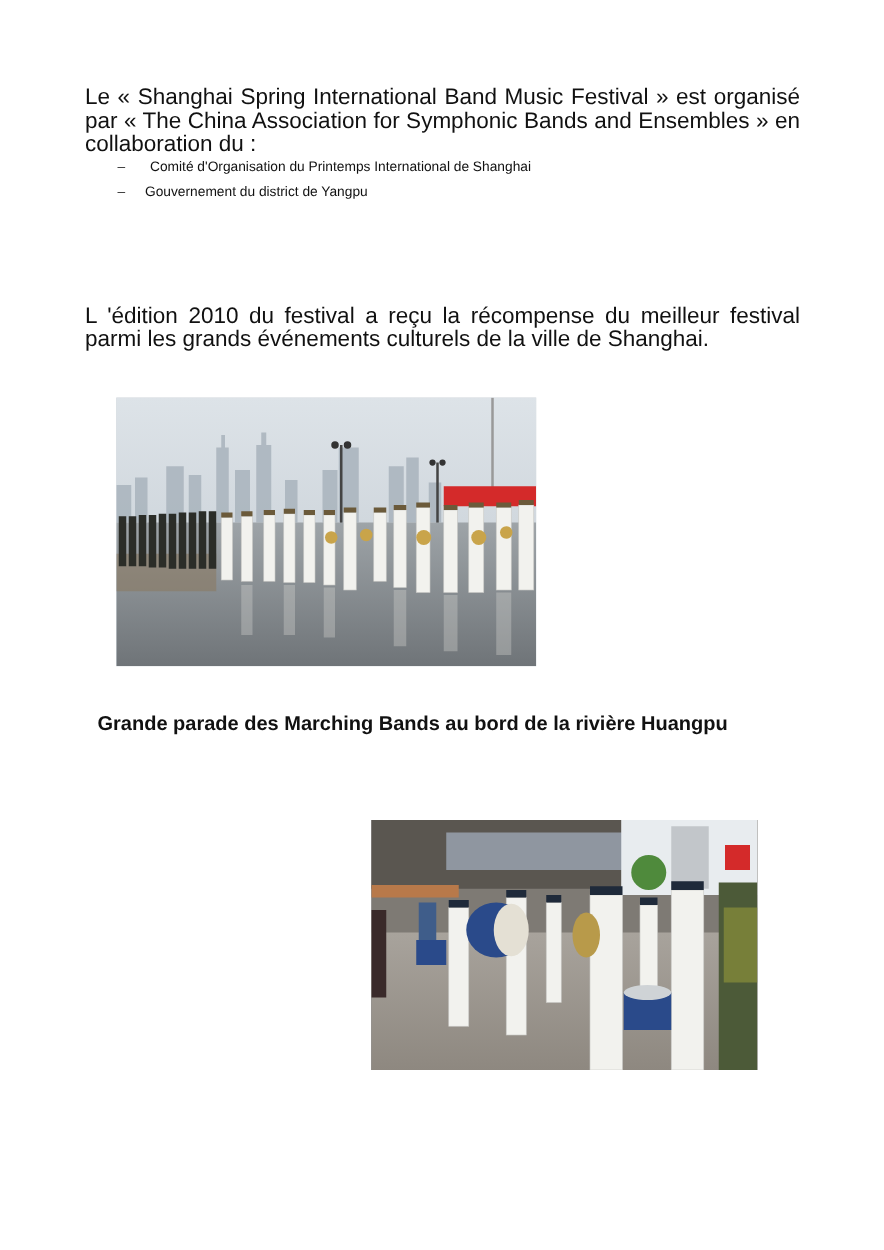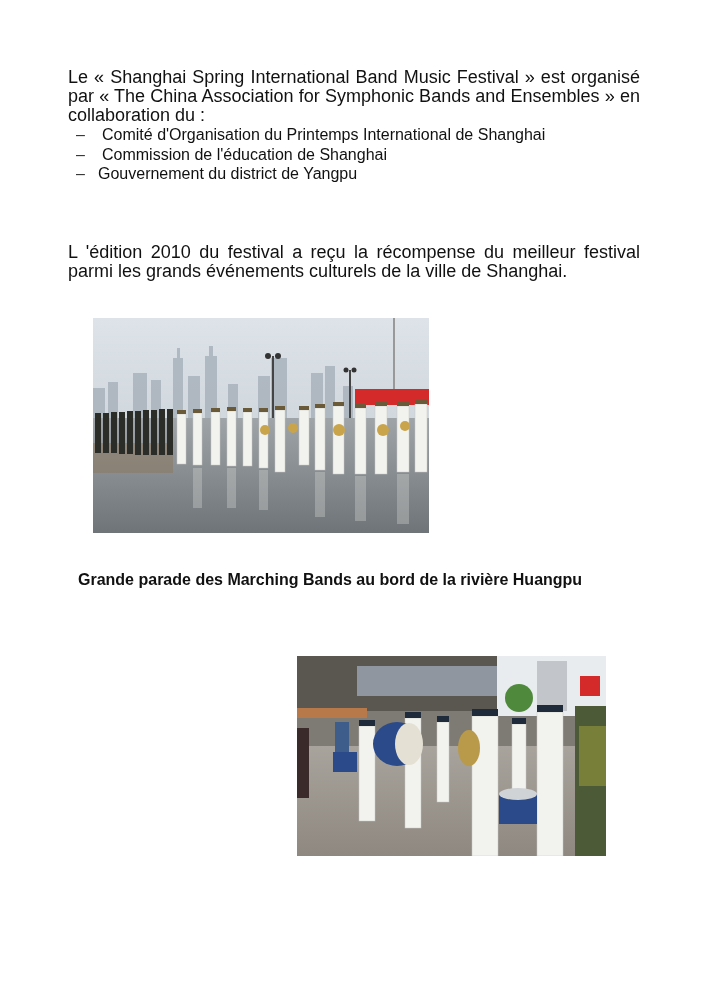--- a/index.html
+++ b/index.html
@@ -1,40 +1,39 @@
 <!DOCTYPE html>
 <html><head>
   <meta charset="utf-8">
   <style>
     html, body { margin: 0; padding: 0; background: #ffffff; }
     body { width: 707px; height: 1000px; position: relative; overflow: hidden;
            font-family: "Liberation Sans", sans-serif; color: #111; }
     .para { position: absolute; left: 68px; width: 572px; font-size: 18px; line-height: 19px;
             text-align: justify; text-align-last: left; margin: 0; }
     .intro { top: 68px; }
-    .list { position: absolute; left: 76px; top: 125px; margin: 0; padding: 0; list-style: none;
-            font-size: 16px; line-height: 19.6px; }
+    .list { position: absolute; left: 94px; top: 125px; margin: 0; padding: 0; list-style: none;
+            font-size: 11px; line-height: 19.6px; }
     .list li { position: relative; padding-left: 0; }
     .list .dash { display: inline-block; width: 22px; color: #333; }
     .list .txt.indent { margin-left: 4px; }
     .award { top: 243px; font-weight: normal; }
     .photo { position: absolute; overflow: hidden; }
     .photo1 { left: 93px; top: 318px; width: 336px; height: 215px; background: #cfd6dc; }
     .photo2 { left: 297px; top: 656px; width: 309px; height: 200px; background: #8a8a8a; }
     .caption { position: absolute; left: 78px; top: 571px; font-weight: bold; font-size: 16px; margin: 0; }
     svg { display: block; }
   </style>
 </head>
 <body>
 
 <p class="para intro">Le « Shanghai Spring International Band Music Festival » est organisé par « The China Association for Symphonic Bands and Ensembles » en collaboration du :</p>
 
 <ul class="list">
   <li><span class="dash">–</span><span class="txt indent">Comité d'Organisation du Printemps International de Shanghai</span></li>
-  <li><span class="dash">–</span><span class="txt indent">Commission de l'éducation de Shanghai</span></li>
   <li><span class="dash">–</span><span class="txt">Gouvernement du district de Yangpu</span></li>
 </ul>
 
 <p class="para award">L 'édition 2010 du festival a reçu la récompense du meilleur festival parmi les grands événements culturels de la ville de Shanghai.</p>
 
 <div class="photo photo1" title="Military band in white uniforms playing brass instruments on a wet riverside promenade with Shanghai skyline in fog">
   <svg width="336" height="215" viewBox="0 0 336 215">
     <defs>
       <linearGradient id="sky1" x1="0" y1="0" x2="0" y2="1">
         <stop offset="0" stop-color="#dde3e8"></stop>

